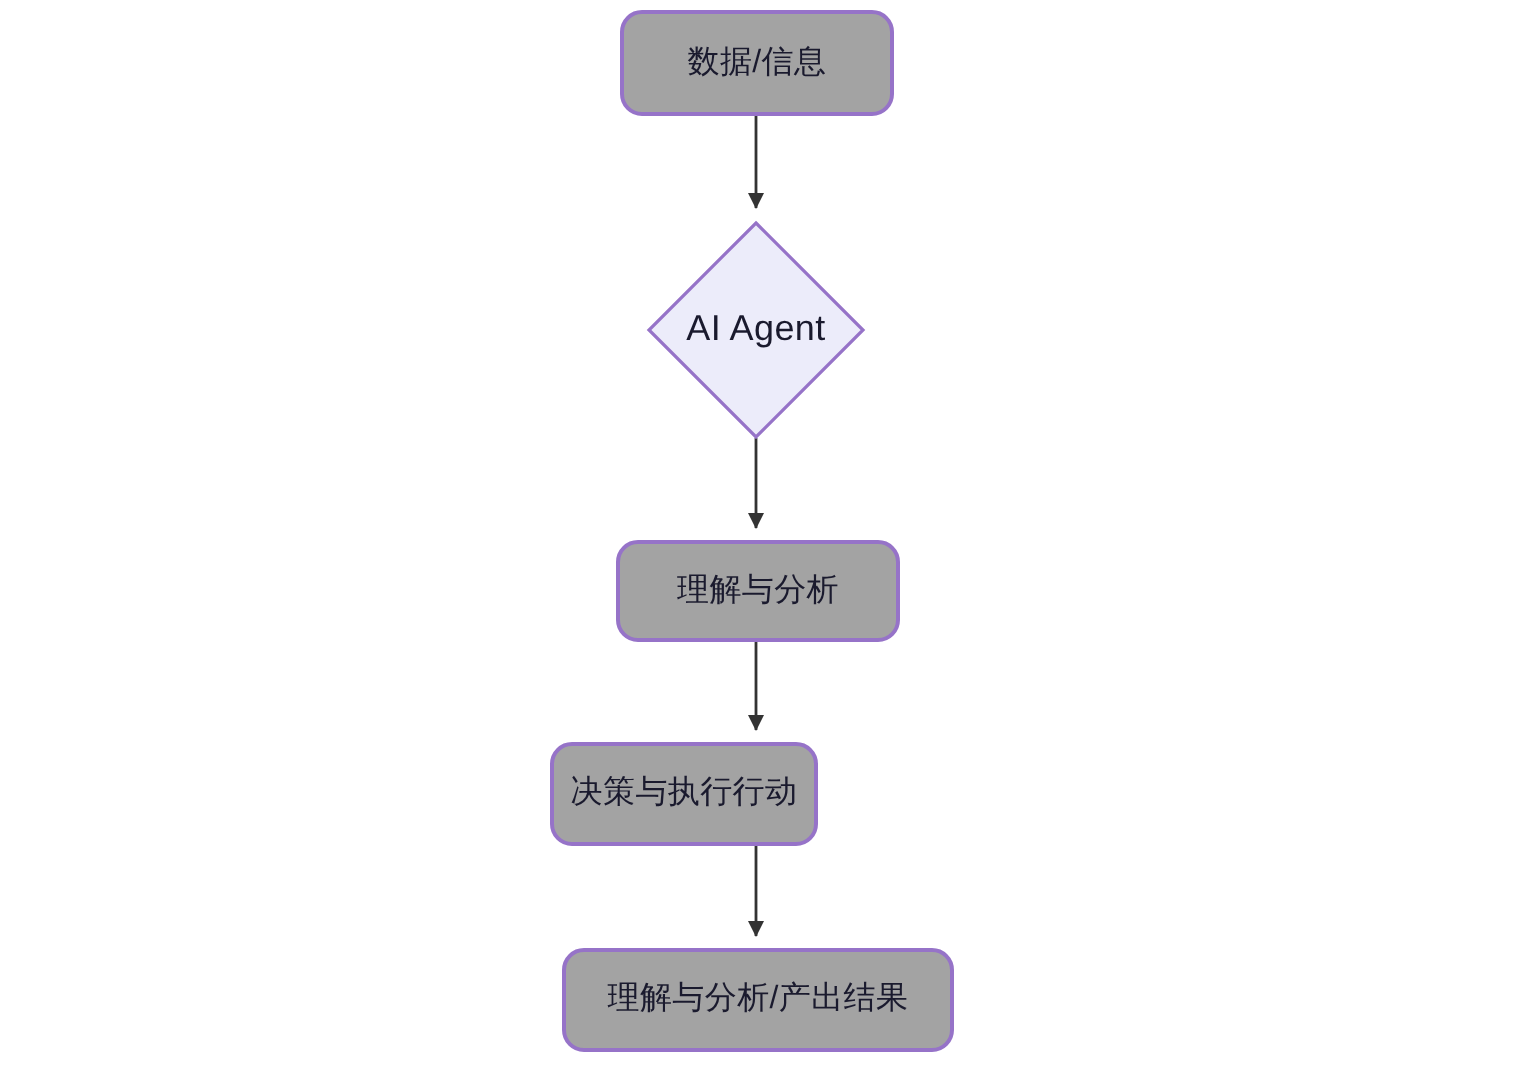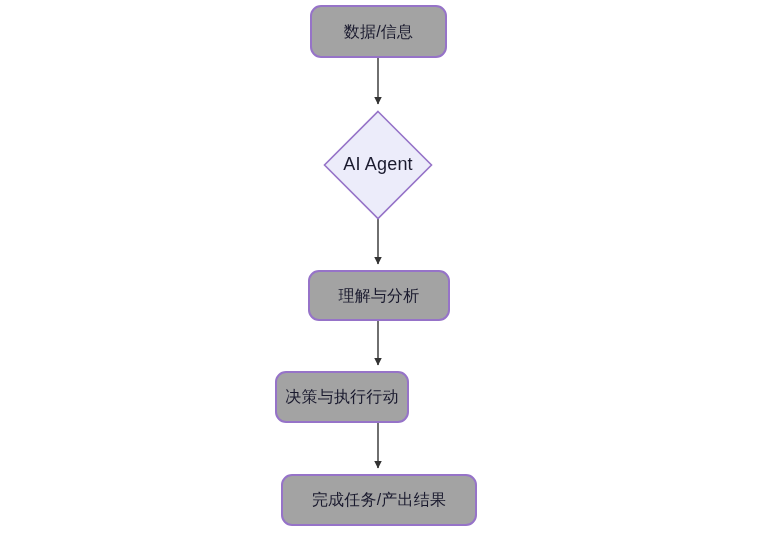--- a/index.html
+++ b/index.html
@@ -102,16 +102,16 @@
 
   <div class="node node-rect" style="left:308px; top:270px; width:142px; height:51px;">
     <span class="node-label">理解与分析</span>
   </div>
 
   <div class="node node-rect" style="left:275px; top:371px; width:134px; height:52px;">
     <span class="node-label">决策与执行行动</span>
   </div>
 
   <div class="node node-rect" style="left:281px; top:474px; width:196px; height:52px;">
-    <span class="node-label">完成任务/产出结果</span>
+    <span class="node-label">理解与分析/产出结果</span>
   </div>
 
 </div>
 
 </body></html>

